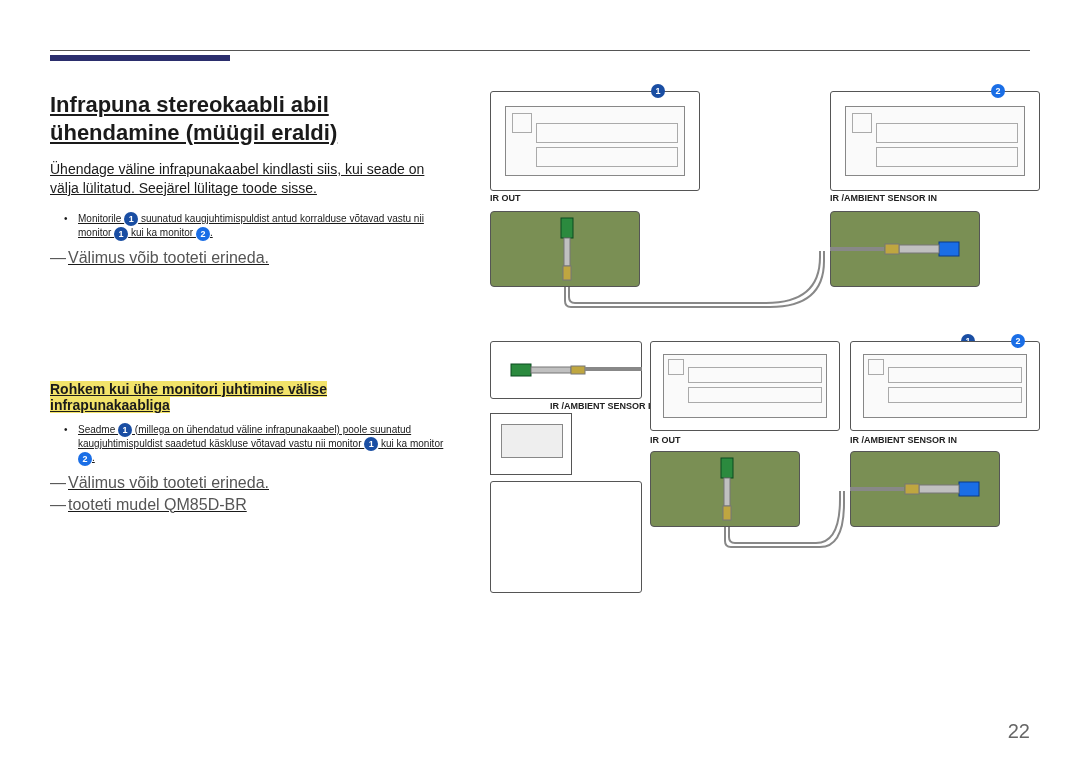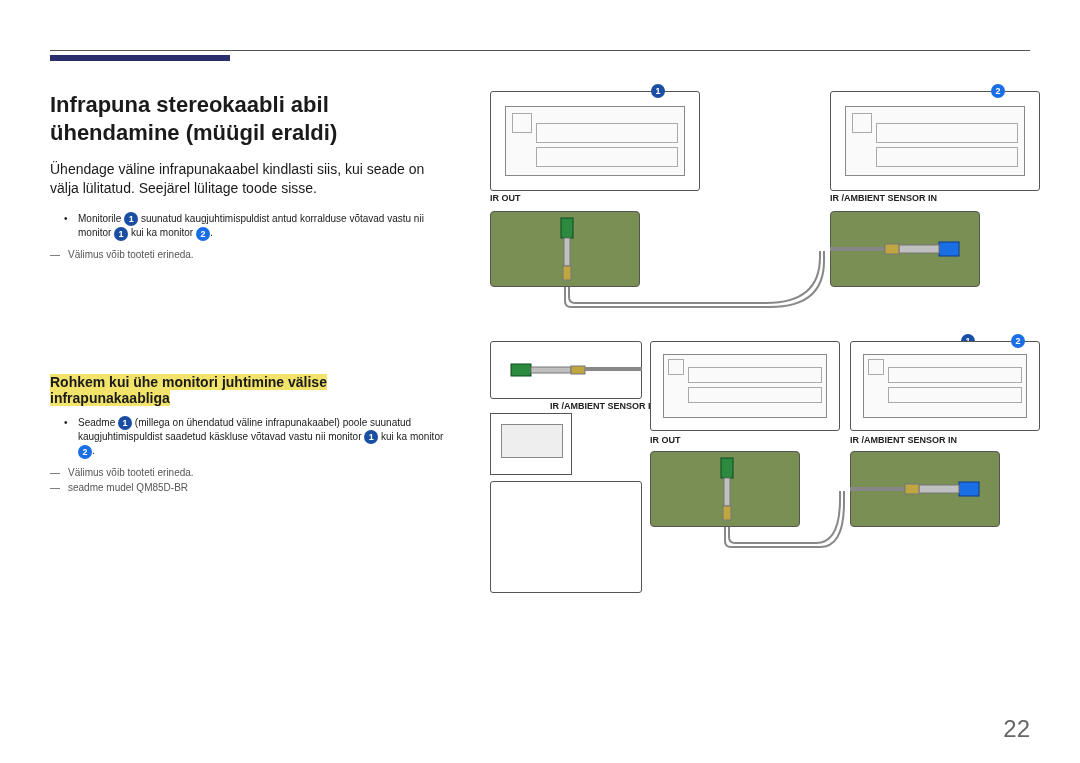--- a/index.html
+++ b/index.html
@@ -11,20 +11,21 @@
     width: 1080px;
     height: 763px;
     position: relative;
     box-sizing: border-box;
   }
   .page {
     padding: 50px 50px 28px 50px;
     box-sizing: border-box;
     height: 100%;
     position: relative;
+    text-decoration: underline;
   }
   .top-rule {
     border-top: 1px solid #555;
     margin-bottom: 4px;
   }
   .header-bar {
     width: 180px;
     height: 6px;
     background: #2b2e6d;
     margin-bottom: 30px;
@@ -72,21 +73,21 @@
     line-height: 1.4;
     margin: 0 0 6px 0;
     position: relative;
   }
   ul li::before {
     content: "•";
     position: absolute;
     left: -14px;
   }
   .footnote {
-    font-size: 10px;
+    font-size: 16px;
     color: #555;
     margin: 4px 0 4px 0;
     padding-left: 18px;
     position: relative;
   }
   .footnote::before {
     content: "―";
     position: absolute;
     left: 0;
     top: 0;
@@ -161,21 +162,21 @@
   }
   .externalbox .unit {
     position: absolute;
     border: 1px solid #888;
     background: #eee;
   }
   .page-number {
     position: absolute;
     right: 50px;
     bottom: 20px;
-    font-size: 24px;
+    font-size: 20px;
     color: #666;
   }
 
   
   .mini-rect {
     position:absolute; border:1px solid #aaa;
   }
 </style>
 </head>
 <body>
@@ -199,21 +200,21 @@
 
       <div class="section-gap"></div>
 
       <h2><span class="hlt">Rohkem kui ühe monitori juhtimine välise infrapunakaabliga</span></h2>
       <ul>
         <li>
           <span>Seadme </span><span class="badge b1">1</span><span> (millega on ühendatud väline infrapunakaabel) poole suunatud kaugjuhtimispuldist saadetud käskluse võtavad vastu nii monitor </span><span class="badge b1">1</span><span> kui ka monitor </span><span class="badge b2">2</span><span>.</span>
         </li>
       </ul>
       <p class="footnote">Välimus võib tooteti erineda.</p>
-      <p class="footnote">seadme mudel QM85D-BR</p>
+      <p class="footnote">tooteti mudel QM85D-BR</p>
     </div>
 
     <div class="col-right">
 
       <div class="diagram">
 
         <div class="monitor" style="left:0; top:0; width:210px; height:100px;">
           <div class="monitor-inner" style="left:14px; top:14px; right:14px; bottom:14px;">
             <div class="mini-rect" style="left:6px; top:6px; width:18px; height:18px;"></div>
             <div class="mini-rect" style="left:30px; top:16px; right:6px; height:18px;"></div>

